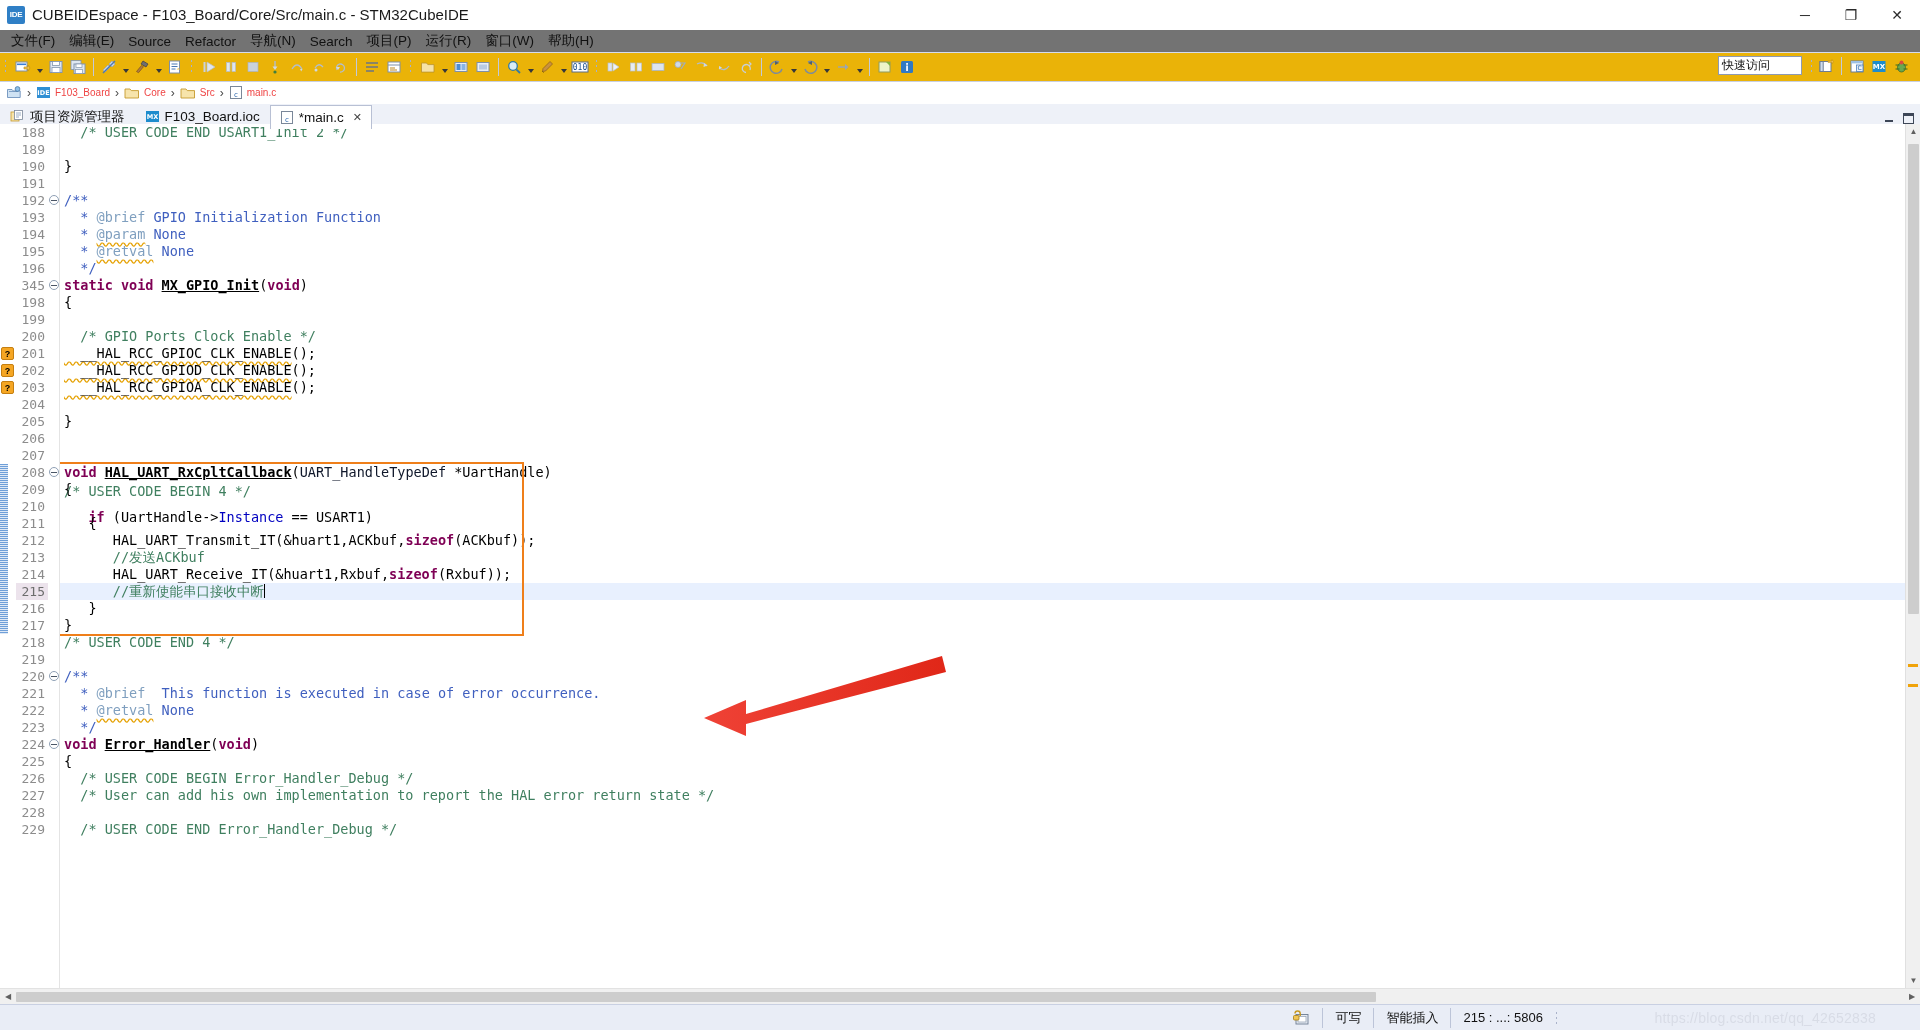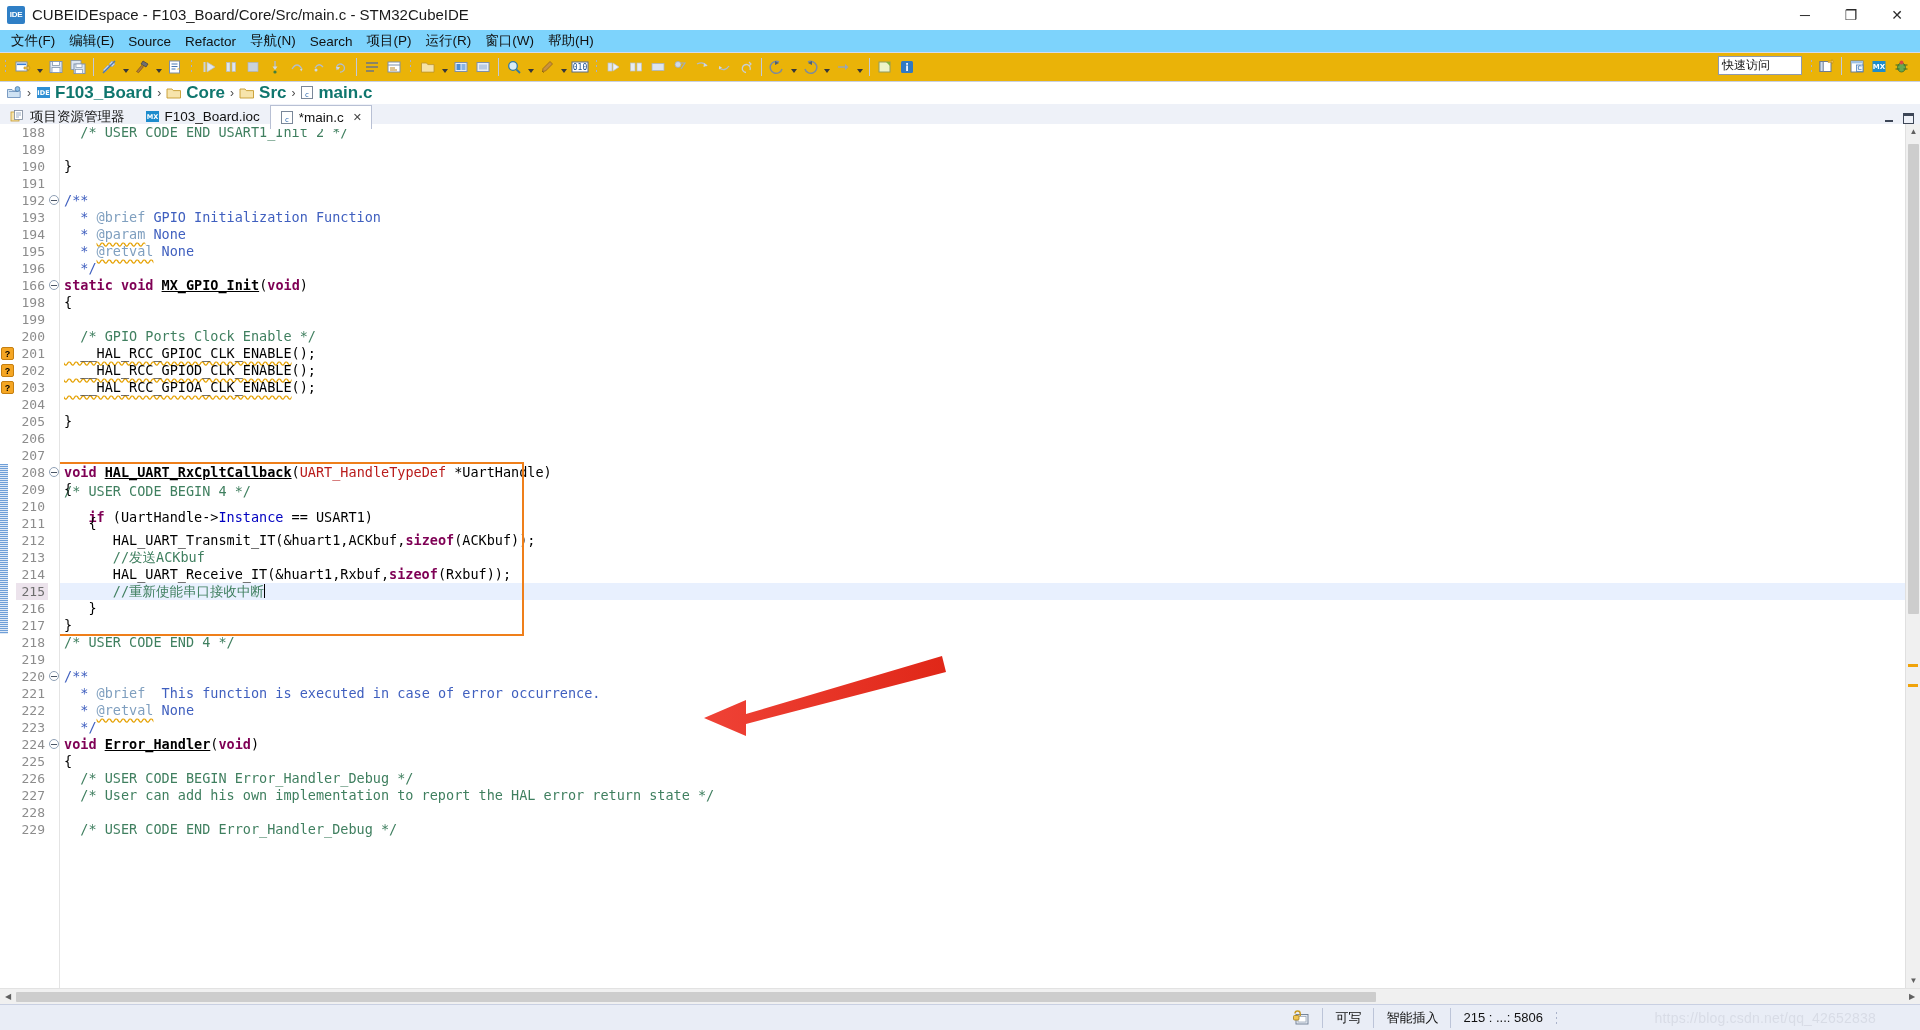--- a/index.html
+++ b/index.html
@@ -29,21 +29,21 @@
   .title-text { font-size: 15px; color: #1a1a1a; }
   .win-buttons { position: absolute; right: 0; top: 0; height: 30px; display: flex; }
   .win-btn {
     width: 46px; height: 30px; display: flex; align-items: center; justify-content: center;
     font-size: 14px; color: #2b2b2b;
   }
 
   
   .menubar {
     height: 22px; width: 100%;
-    background: #7dd3fc;
+    background: #737373;
     display: flex; align-items: center;
     padding-left: 4px;
   }
   .menu-item {
     font-size: 13.5px; color: #111; padding: 2px 7px; white-space: nowrap;
   }
 
   
   .toolbar {
     height: 30px; width: 100%;
@@ -87,21 +87,21 @@
 
   
   .breadcrumb {
     height: 22px; width: 100%;
     background: #ffffff;
     display: flex; align-items: center;
     padding-left: 6px;
     border-bottom: 1px solid #ffffff;
   }
   .bc-sep { color: #4a4a4a; font-size: 12px; margin: 0 5px; }
-  .bc-text { font-size: 17px; color: #0f766e; font-weight: bold; }
+  .bc-text { font-size: 10px; color: #ef4444; }
   .bc-item { display: flex; align-items: center; gap: 4px; }
 
   
   .tabrow {
     height: 25px; width: 100%;
     background: #eef1f8;
     display: flex; align-items: flex-end;
     position: relative;
     border-bottom: 1px solid #c5cbdb;
   }
@@ -157,21 +157,21 @@
   .vs-thumb { position: absolute; left: 2px; width: 11px; background: #cdcdcd; border-radius: 1px; }
   .vs-arrow { position: absolute; left: 0; width: 15px; height: 15px; display: flex; align-items: center; justify-content: center; font-size: 8px; color: #606060; }
 
   .line { height: 17px; line-height: 17px; white-space: pre; }
   .gl { height: 17px; line-height: 17px; padding-right: 3px; }
   .gl.cur { color: #6d6d6d; background: #ece3ec; }
 
   
   .kw  { color: #7f0055; font-weight: bold; }     
   .cmt { color: #3f7f5f; }                         
-  .typ { color: #b91c1c; }                         
+  .typ { color: #0f172a; }                         
   .fld { color: #0000c0; }                         
   .fn  { color: #000000; font-weight: bold; text-decoration: underline; }      
   .jd  { color: #3f5fbf; }                         
   .jdt { color: #7f9fbf; font-weight: normal; }      
   .pln { color: #000000; }
 
   .hl-line { position: absolute; left: 0; right: 0; height: 17px; background: #e8f0fe; }
   .sel-box {
     position: absolute; border: 2px solid #ef7f1a; pointer-events: none;
   }
@@ -643,21 +643,21 @@
   <div class="gutter" id="gutter">
       <div class="gl">188</div>
       <div class="gl">189</div>
       <div class="gl">190</div>
       <div class="gl">191</div>
       <div class="gl">192</div>
       <div class="gl">193</div>
       <div class="gl">194</div>
       <div class="gl">195</div>
       <div class="gl">196</div>
-      <div class="gl">166</div>
+      <div class="gl">345</div>
       <div class="gl">198</div>
       <div class="gl">199</div>
       <div class="gl">200</div>
       <div class="gl">201</div>
       <div class="gl">202</div>
       <div class="gl">203</div>
       <div class="gl">204</div>
       <div class="gl">205</div>
       <div class="gl">206</div>
       <div class="gl">207</div>

